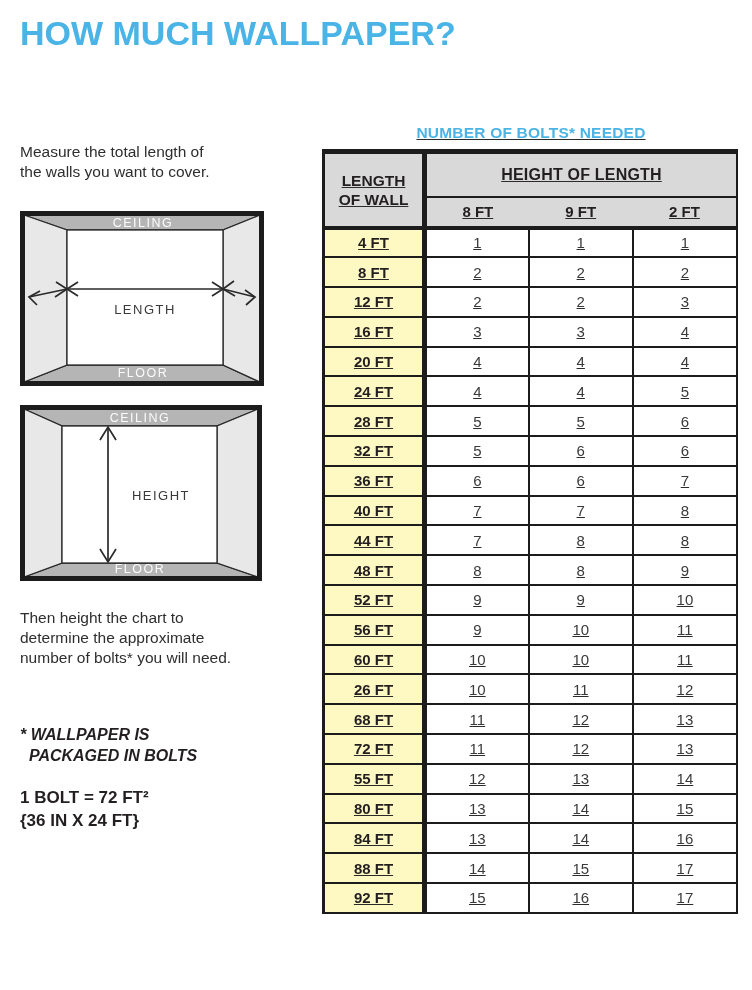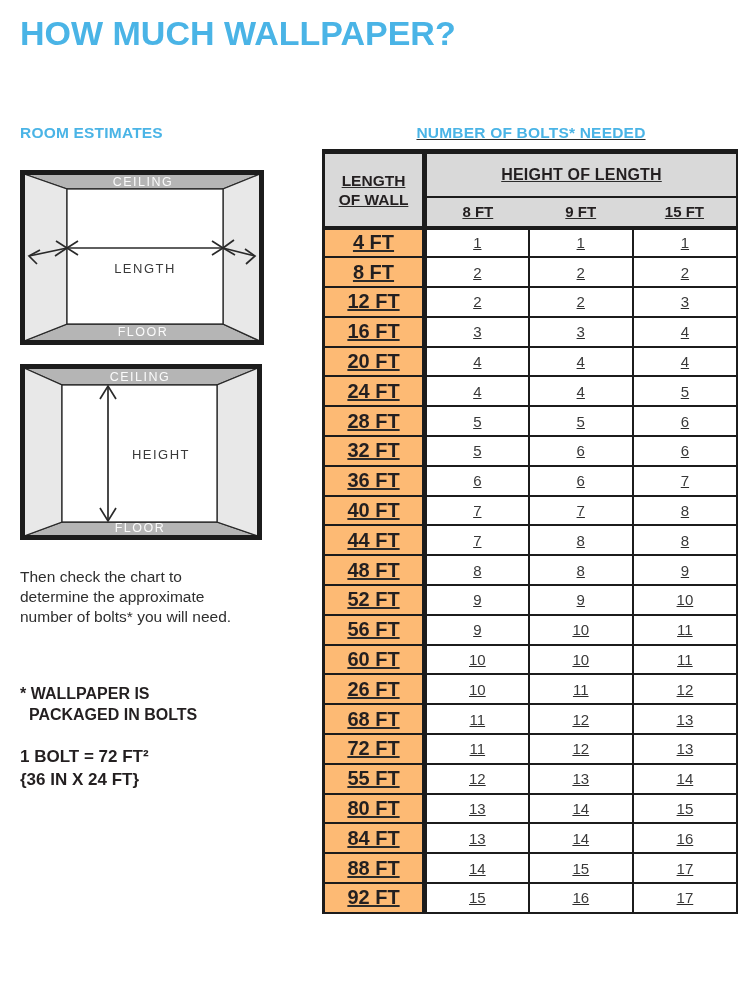--- a/index.html
+++ b/index.html
@@ -56,20 +56,21 @@
   .d1 { margin-top: 29px; }
   .d2 { margin-top: 19px; }
 
   .footnote {
     margin: 56px 0 0 0;
     font-size: 16px;
     line-height: 21px;
     font-weight: 700;
     color: #231f20;
     white-space: pre;
+    font-style: italic;
   }
   .bolt-info {
     margin: 20px 12px 0 0;
     font-size: 17px;
     line-height: 23px;
     font-weight: 700;
     color: #231f20;
     white-space: pre-line;
   }
 
@@ -101,24 +102,24 @@
   }
   th.group {
     height: 45px;
     font-size: 16px;
     letter-spacing: 0.2px;
     border-bottom: 2px solid #1c1c1c;
   }
   tr.subhead th { height: 31px; font-size: 15px; }
   .bolts-table tbody tr { border-bottom: 2px solid #1c1c1c; }
   .bolts-table tbody th {
-    background: #fdba74;
+    background: #fef9c3;
     color: #231f20;
     font-weight: 700;
-    font-size: 20px;
+    font-size: 15px;
     height: 29.8px;
     text-align: center;
     vertical-align: middle;
     border-right: 5px solid #1c1c1c;
   }
   .bolts-table tbody td {
     background: #ffffff;
     color: #3a3a3a;
     font-weight: 400;
     font-size: 15px;
@@ -145,22 +146,23 @@
 </head>
 <body>
 
 <div class="page">
 
   <h1 class="title">HOW MUCH WALLPAPER?</h1>
 
   <div class="columns">
 
     <div class="left-col">
-      <h2 class="section-heading">ROOM ESTIMATES</h2>
-
+
+      <p class="body-text step1">Measure the total length of
+the walls you want to cover.</p>
 
       <svg class="room-diagram d1" width="244" height="175" viewBox="0 0 244 175">
         <rect x="0" y="0" width="244" height="175" fill="#ffffff"></rect>
         <polygon points="4,4 240,4 203,19 47,19" fill="#b5b5b5" stroke="#2a2a2a" stroke-width="1.3"></polygon>
         <polygon points="4,171 240,171 203,154 47,154" fill="#b5b5b5" stroke="#2a2a2a" stroke-width="1.3"></polygon>
         <polygon points="4,4 47,19 47,154 4,171" fill="#e8e8e8" stroke="#2a2a2a" stroke-width="1.3"></polygon>
         <polygon points="240,4 203,19 203,154 240,171" fill="#e8e8e8" stroke="#2a2a2a" stroke-width="1.3"></polygon>
         <rect x="47" y="19" width="156" height="135" fill="#ffffff" stroke="#2a2a2a" stroke-width="1.3"></rect>
         <rect x="2.5" y="2.5" width="239" height="170" fill="none" stroke="#1c1c1c" stroke-width="5"></rect>
         <g stroke="#2a2a2a" stroke-width="1.7" fill="none">
@@ -191,21 +193,21 @@
         <g stroke="#2a2a2a" stroke-width="1.7" fill="none">
           <line x1="88" y1="22" x2="88" y2="157"></line>
           <path d="M80,35 L88,22 L96,35"></path>
           <path d="M80,144 L88,157 L96,144"></path>
         </g>
         <text class="svg-surface-label" x="120" y="16.5" text-anchor="middle">CEILING</text>
         <text class="svg-surface-label" x="120" y="168" text-anchor="middle">FLOOR</text>
         <text class="svg-measure-label" x="141" y="95" text-anchor="middle">HEIGHT</text>
       </svg>
 
-      <p class="body-text step3">Then check the chart to
+      <p class="body-text step3">Then height the chart to
 determine the approximate
 number of bolts* you will need.</p>
 
       <p class="footnote">* WALLPAPER IS
   PACKAGED IN BOLTS</p>
 
       <p class="bolt-info">1 BOLT = 72 FT²
 {36 IN X 24 FT}</p>
     </div>
 
@@ -215,21 +217,21 @@
       <table class="bolts-table">
         <thead>
           <tr>
             <th class="corner" rowspan="2">LENGTH
 OF WALL</th>
             <th class="group" colspan="3">HEIGHT OF LENGTH</th>
           </tr>
           <tr class="subhead">
             <th>8 FT</th>
             <th>9 FT</th>
-            <th>15 FT</th>
+            <th>2 FT</th>
           </tr>
         </thead>
         <tbody id="bolt-rows">
             <tr>
               <th>4 FT</th>
               <td>1</td>
               <td>1</td>
               <td>1</td>
             </tr>
             <tr>

